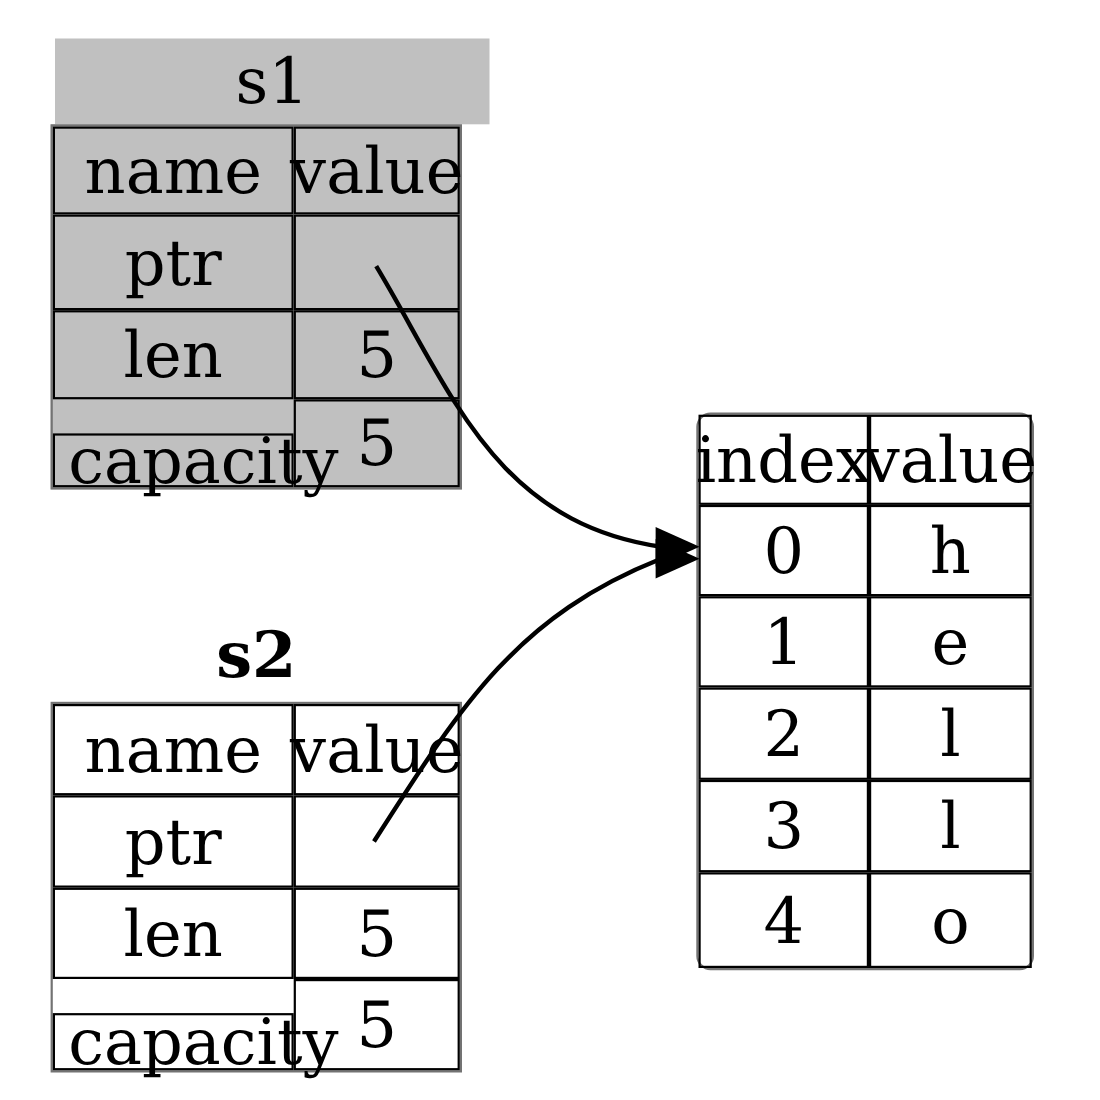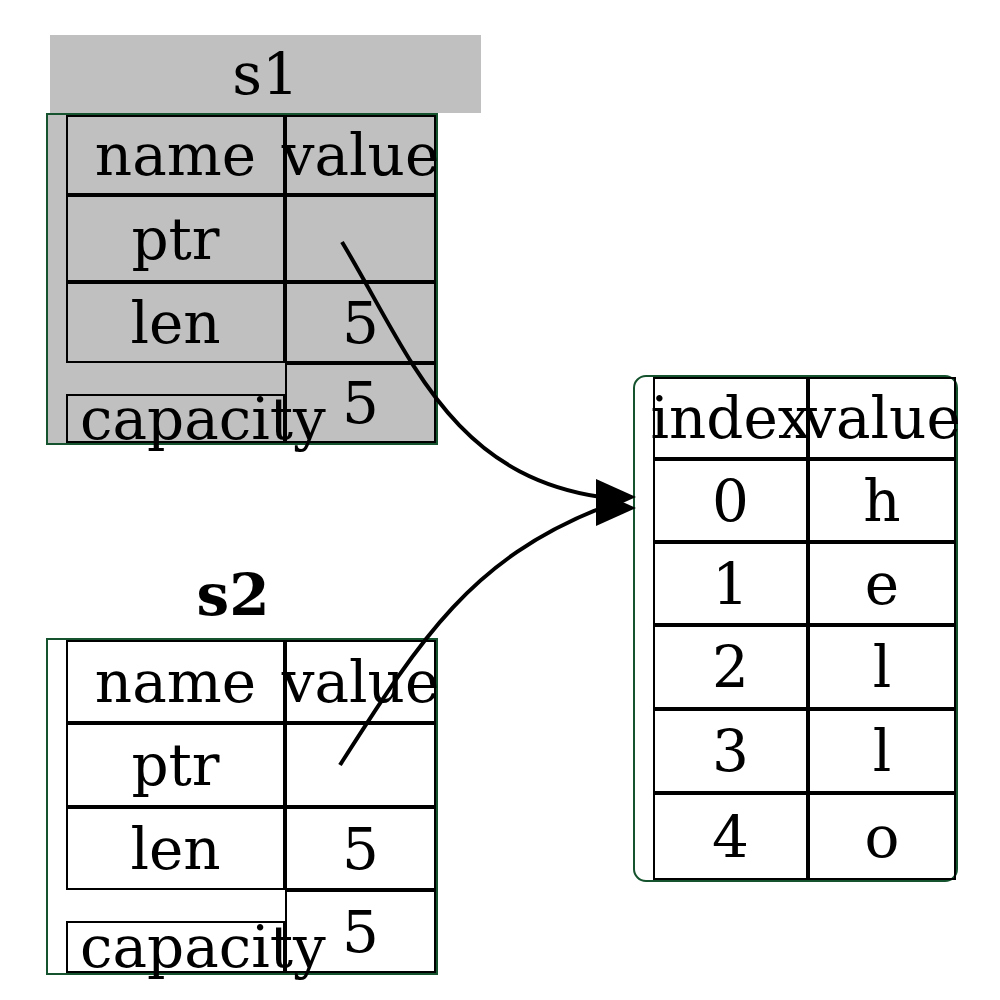--- a/index.html
+++ b/index.html
@@ -21,23 +21,22 @@
     display: flex;
     align-items: center;
     justify-content: center;
     font-size: 58px;
     line-height: 1;
     color: #000000;
   }
   .tbl {
     position: absolute;
     display: grid;
-    border: 2px solid #14532d;
+    border: 2px solid #737373;
     background: #ffffff;
-    padding-left: 18px;
   }
   .tbl .cell {
     border: 2px solid #000000;
     display: flex;
     align-items: center;
     justify-content: center;
     font-size: 58px;
     white-space: nowrap;
     overflow: visible;
     min-width: 0;
@@ -68,21 +67,21 @@
     height: 1000px;
     z-index: 5;
     pointer-events: none;
   }
 </style>
 </head>
 <body>
 
 <div id="canvas">
 
-  <div class="title gray-band" style="left:50px; top:35px; width:431px; height:78px;">s1</div>
+  <div class="title gray-band" style="left:50px; top:35px; width:395px; height:78px;">s1</div>
 
   <div class="tbl gray" style="left:46px; top:113px; grid-template-columns:219px 151px; grid-template-rows:80px 87px 81px 80px;">
     <div class="cell">
         <span>name</span>
       </div>
     <div class="cell">
         <span>value</span>
       </div>
     <div class="cell">
         <span>ptr</span>

